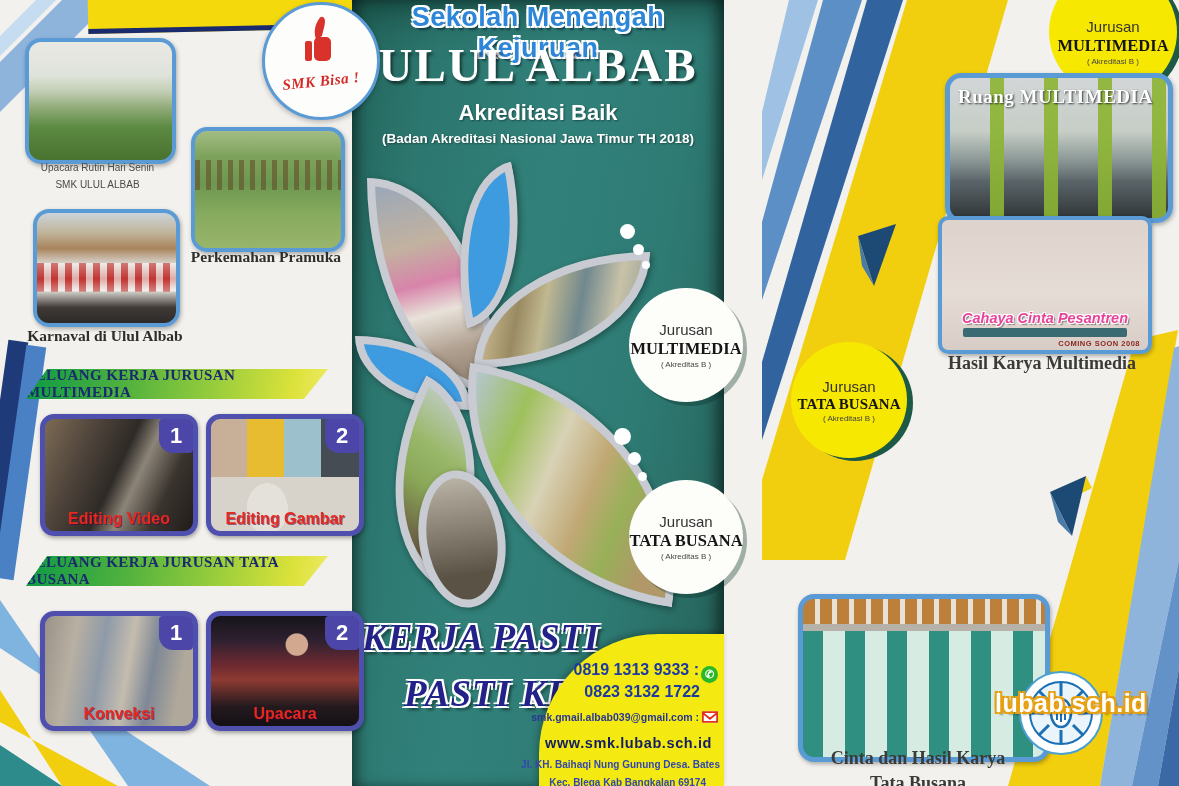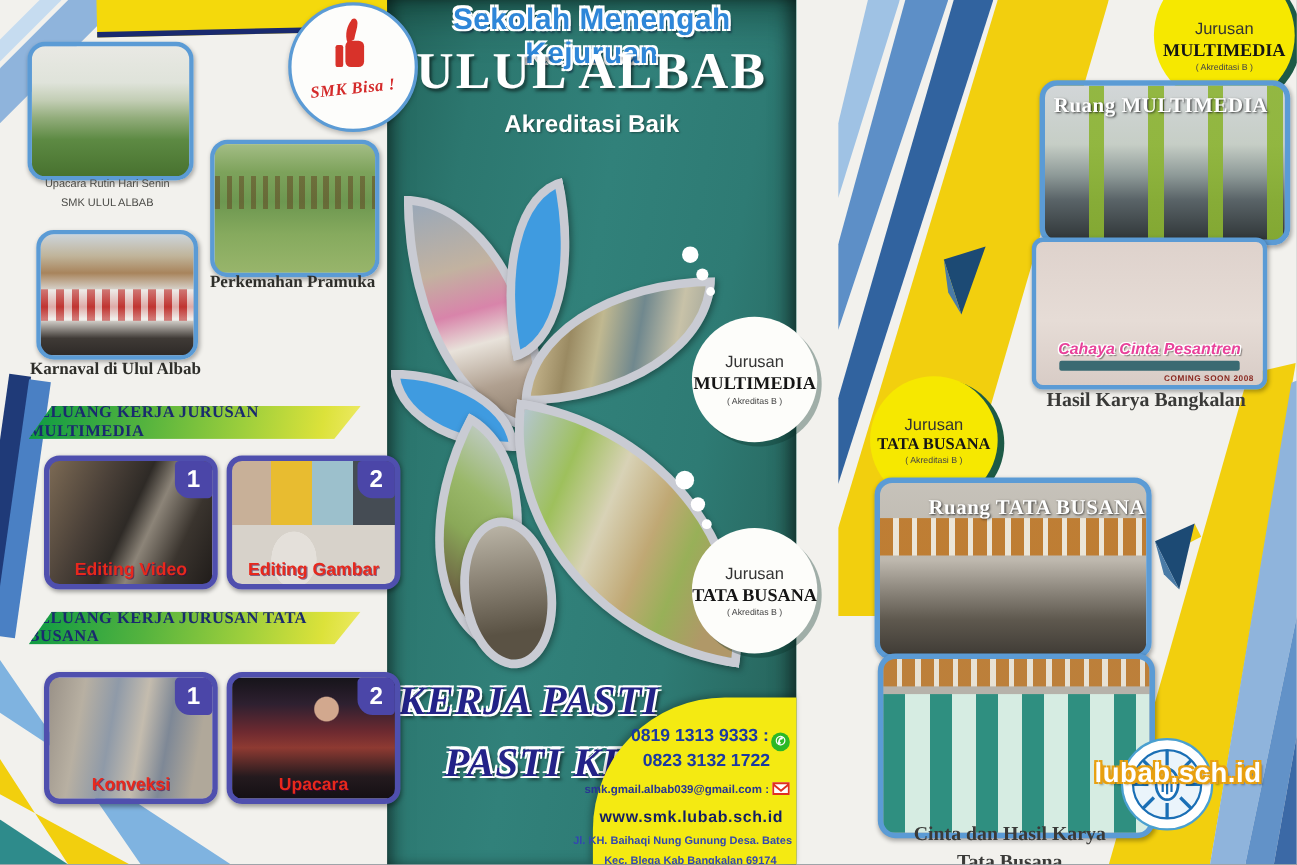--- a/index.html
+++ b/index.html
@@ -191,20 +191,21 @@
               background:radial-gradient(circle at 58% 26%,#d2a88e 0 9%,rgba(0,0,0,0) 10%),
                          linear-gradient(180deg,#16141a 0%,#2e2030 22%,#6e2a30 45%,#8e3a32 58%,#241a1e 82%,#141014 100%);">
     <div class="numbadge">2</div>
     <div class="redcap">Upacara</div>
   </div>
 
   <div class="panel-c">
     <div class="school-type">Sekolah Menengah Kejuruan</div>
     <div class="school-name">ULUL ALBAB</div>
     <div class="akred">Akreditasi Baik</div>
+    <div class="akred-note">(Badan Akreditasi Nasional Jawa Timur TH 2018)</div>
 
     <div class="petal" style="left:15px;top:178px;width:115px;height:200px;
                 background:linear-gradient(165deg,#9aa8b8 0%,#c2b2a0 30%,#d884aa 48%,#e8e2da 62%,#b0a090 80%,#8a7a68 100%);"></div>
     <div class="petal blue flip" style="left:98px;top:168px;width:62px;height:138px;transform:rotate(-12deg);"></div>
     <div class="petal flip" style="left:122px;top:252px;width:160px;height:100px;
                 background:linear-gradient(100deg,#d8c8a0 0%,#9a8a62 25%,#c0b890 40%,#70888e 60%,#c8c2a8 80%,#9aa098 100%);"></div>
     <div class="petal blue" style="left:3px;top:336px;width:100px;height:58px;"></div>
     <div class="petal" style="left:25px;top:392px;width:100px;height:165px;transform:rotate(28deg);
                 background:linear-gradient(190deg,#c8d0d8 0%,#9ab86a 35%,#8aa858 55%,#6a5c42 85%);"></div>
     <div class="petal" style="left:102px;top:378px;width:218px;height:198px;transform:rotate(8deg);
@@ -264,33 +265,28 @@
                          linear-gradient(180deg,#d2d6d8 0%,#c6cec6 38%,#8e9a98 58%,#5a6468 74%,#303638 100%);">
     <div class="overlay-title" style="left:8px;top:8px;">Ruang MULTIMEDIA</div>
   </div>
 
   <div class="photo z3" style="left:938px;top:216px;width:206px;height:130px;border-width:4px;border-radius:10px;
               background:linear-gradient(180deg,#ded2cc 0%,#e6dcd6 55%,#d8ccc6 100%);">
     <div class="poster-title">Cahaya Cinta Pesantren</div>
     <div class="poster-bar"></div>
     <div class="poster-note">COMING SOON 2008</div>
   </div>
-  <div class="cap-serif z3" style="left:942px;top:353px;width:200px;">Hasil Karya Bangkalan</div>
+  <div class="cap-serif z3" style="left:942px;top:353px;width:200px;">Hasil Karya Multimedia</div>
 
   <div class="badge-y" style="left:791px;top:342px;width:116px;height:116px;">
     <div class="j-label">Jurusan</div>
     <div class="j-name" style="font-size:15px;">TATA BUSANA</div>
     <div class="j-acc">( Akreditasi B )</div>
   </div>
 
-  <div class="photo z3" style="left:795px;top:434px;width:242px;height:156px;border-width:5px;
-              background:repeating-linear-gradient(90deg,rgba(190,115,30,.85) 0 12px,rgba(240,234,220,.9) 12px 17px) 0 26%/100% 22% no-repeat,
-                         linear-gradient(180deg,#c6c2ba 0%,#beb8ae 45%,#8e887e 62%,#5e584e 80%,#403c36 100%);">
-    <div class="overlay-title" style="left:44px;top:12px;">Ruang TATA BUSANA</div>
-  </div>
 
   <div class="photo z3" style="left:798px;top:594px;width:242px;height:158px;border-width:5px;
               background:repeating-linear-gradient(90deg,#2f8f80 0 20px,#d6ece2 20px 42px) 0 100%/100% 80% no-repeat,
                          repeating-linear-gradient(90deg,rgba(190,115,30,.8) 0 12px,rgba(240,234,220,.85) 12px 17px) 0 0/100% 16% no-repeat,
                          #b6b2aa;"></div>
   <div class="cap-serif z3" style="left:808px;top:748px;width:220px;">Cinta dan Hasil Karya</div>
   <div class="cap-serif z3" style="left:808px;top:773px;width:220px;">Tata Busana</div>
 
   <svg class="logo-wrap" width="86" height="86" viewBox="0 0 86 86">
     <circle cx="43" cy="43" r="41" fill="#ffffff" stroke="#4aa0d0" stroke-width="2"></circle>

